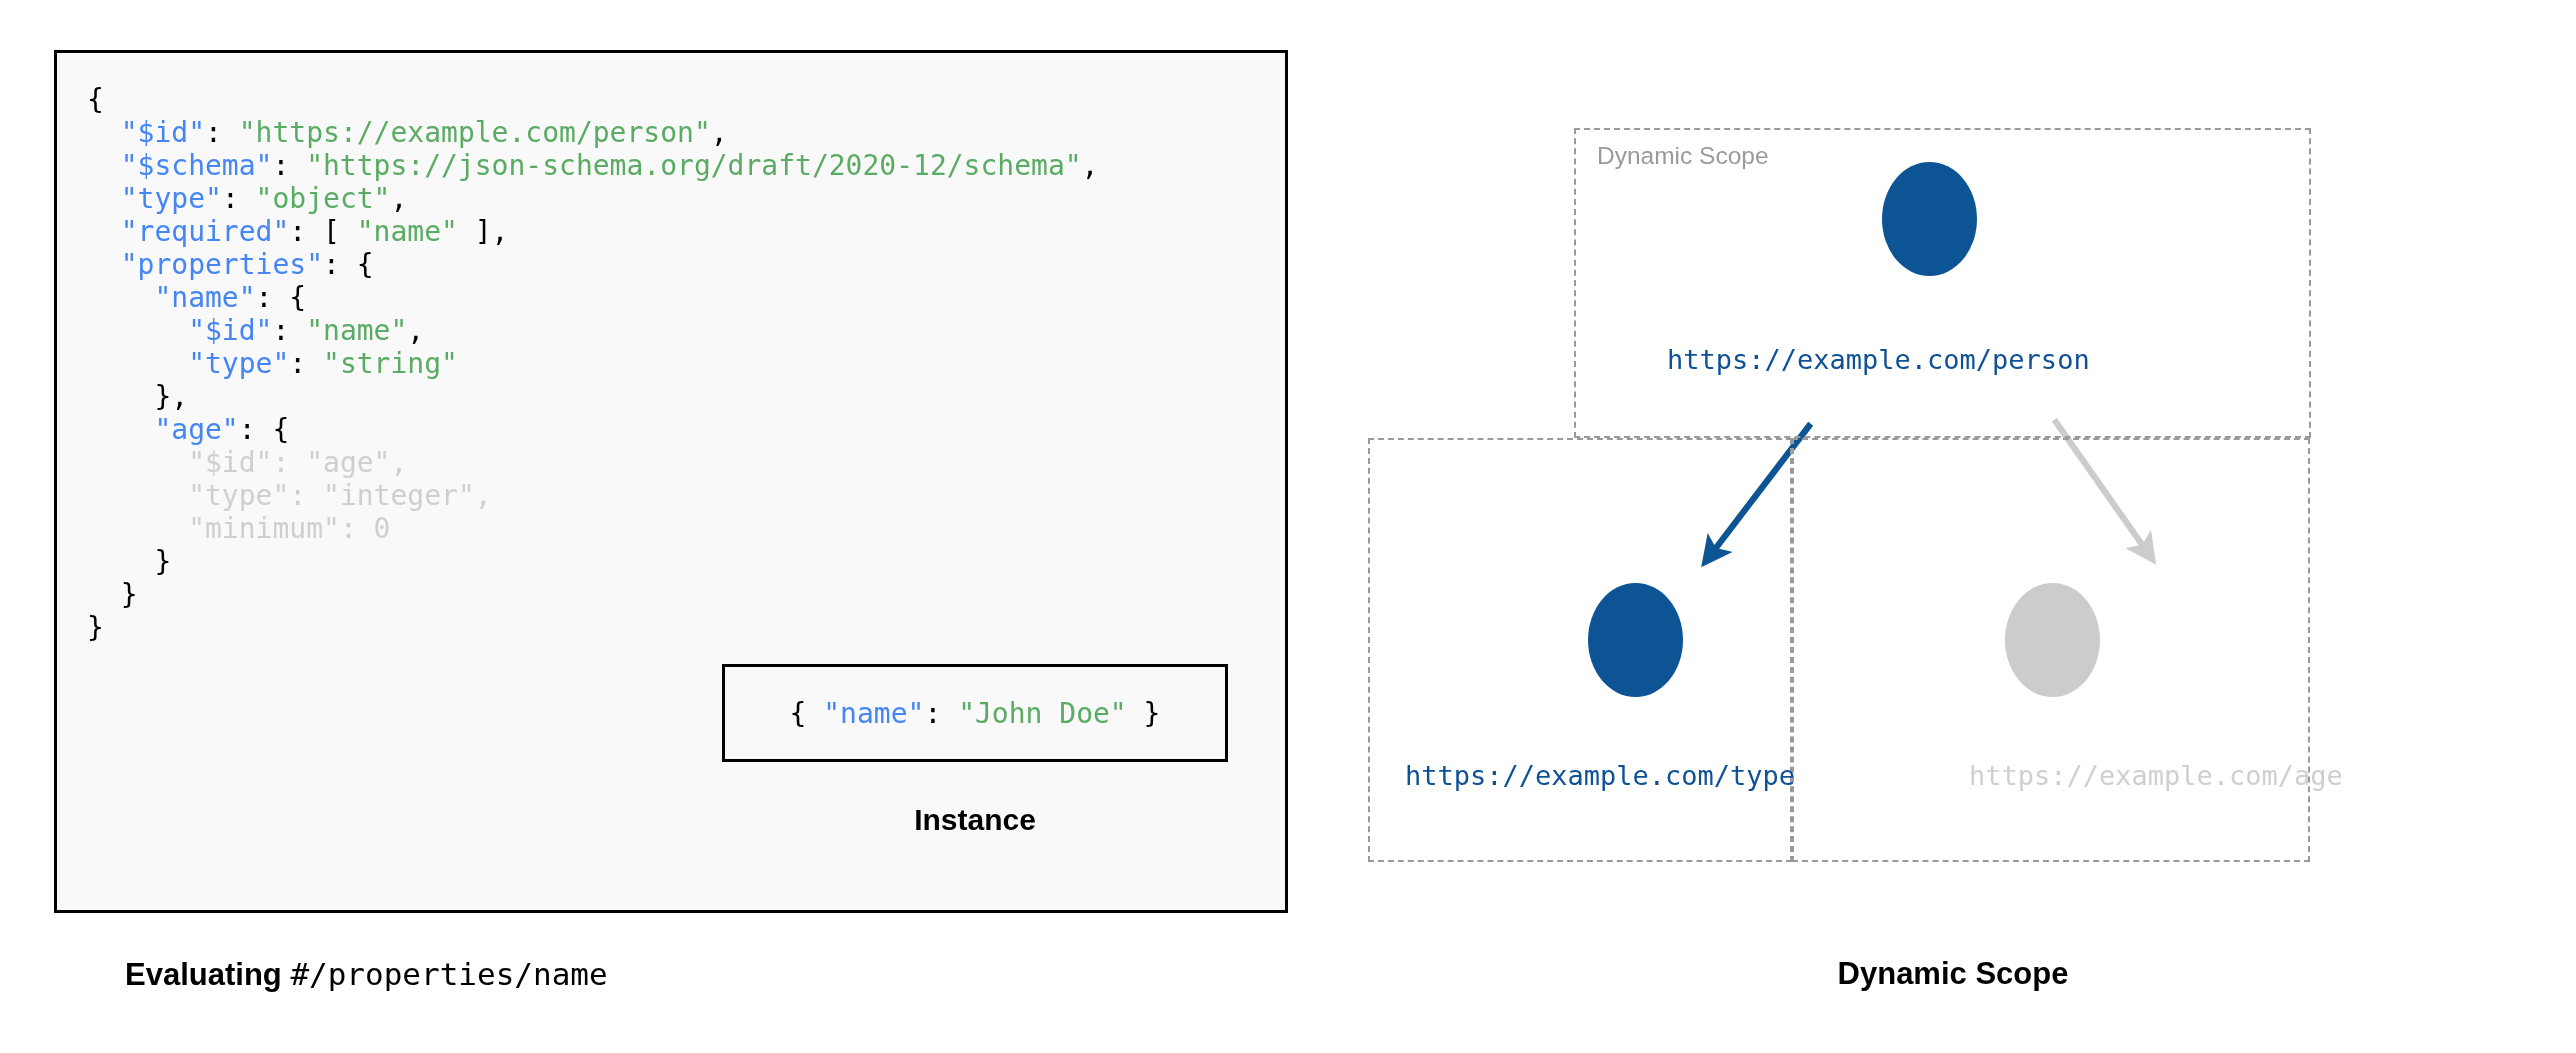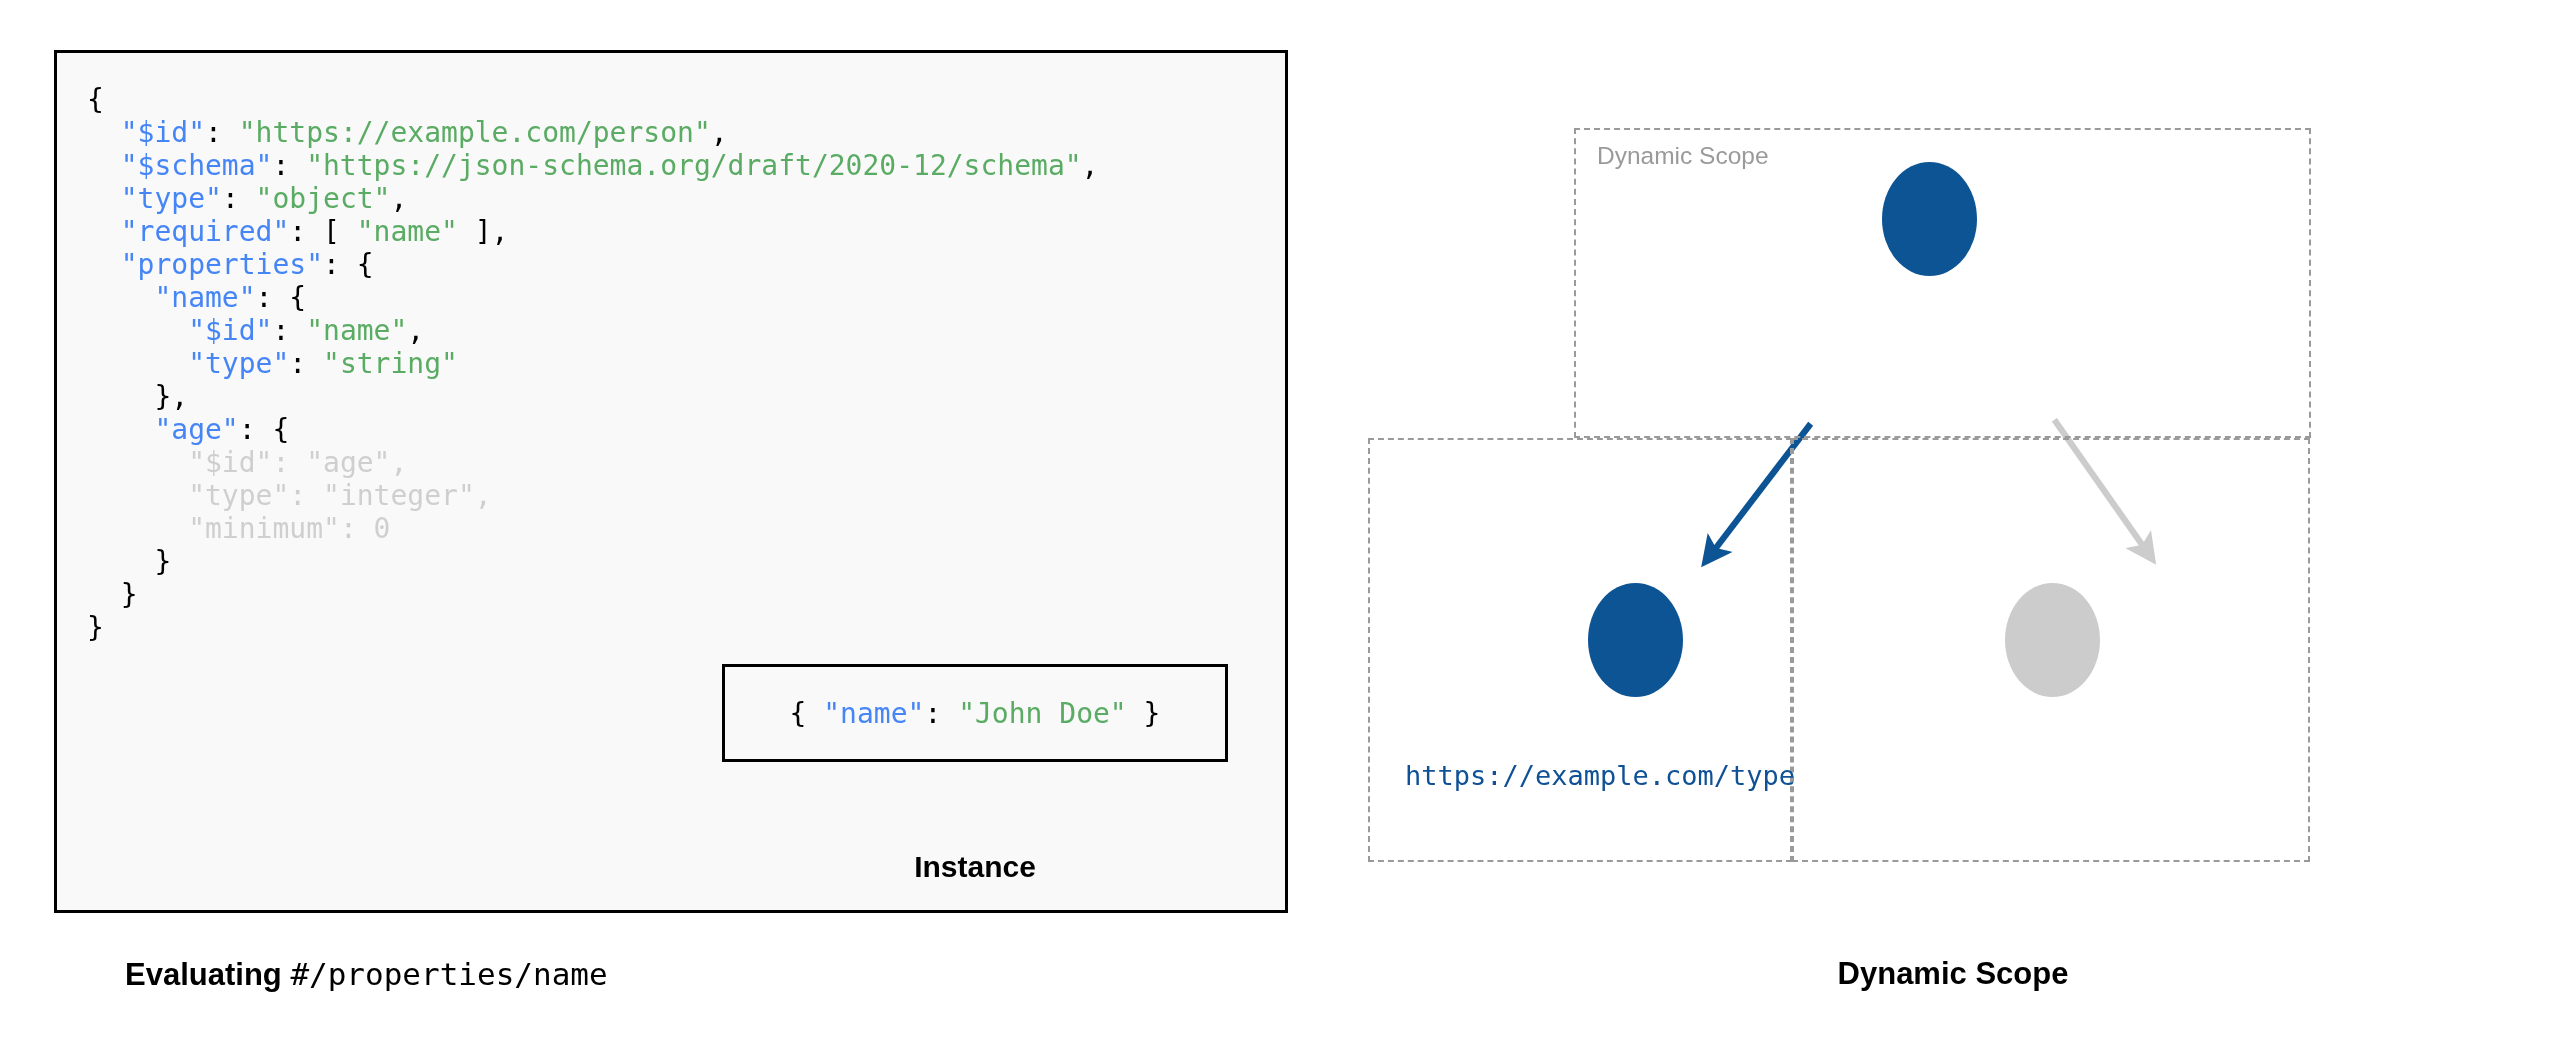--- a/index.html
+++ b/index.html
@@ -63,21 +63,21 @@
   #instance-code {
     font-family: "DejaVu Sans Mono", "Liberation Mono", monospace;
     font-size: 28px;
     line-height: 33px;
     white-space: pre;
     color: #000000;
   }
   #instance-caption {
     position: absolute;
     left: 722px;
-    top: 850px;
+    top: 803px;
     width: 506px;
     text-align: center;
     font-size: 30px;
     font-weight: bold;
     color: #000000;
     font-family: "Liberation Sans", sans-serif;
   }
 
   
   #left-caption {
@@ -213,17 +213,19 @@
   <div class="dashed-box" id="scope-box-root"></div>
   <div class="dashed-box" id="scope-box-name"></div>
   <div class="dashed-box" id="scope-box-age"></div>
 
   <div id="scope-box-label">Dynamic Scope</div>
 
   <div class="node-circle" id="node-person-circle"></div>
   <div class="node-circle" id="node-name-circle"></div>
   <div class="node-circle" id="node-age-circle"></div>
 
+  <div class="node-label" id="node-person-label">https://example.com/person</div>
   <div class="node-label" id="node-name-label">https://example.com/type</div>
+  <div class="node-label" id="node-age-label">https://example.com/age</div>
 </div>
 
 <div id="right-caption">Dynamic Scope</div>
 
 
 </body></html>

